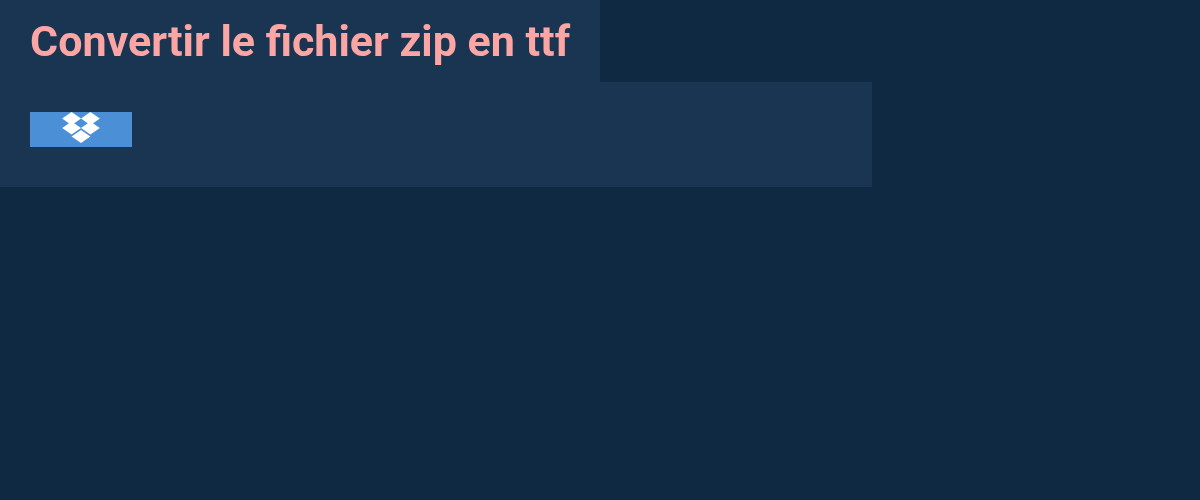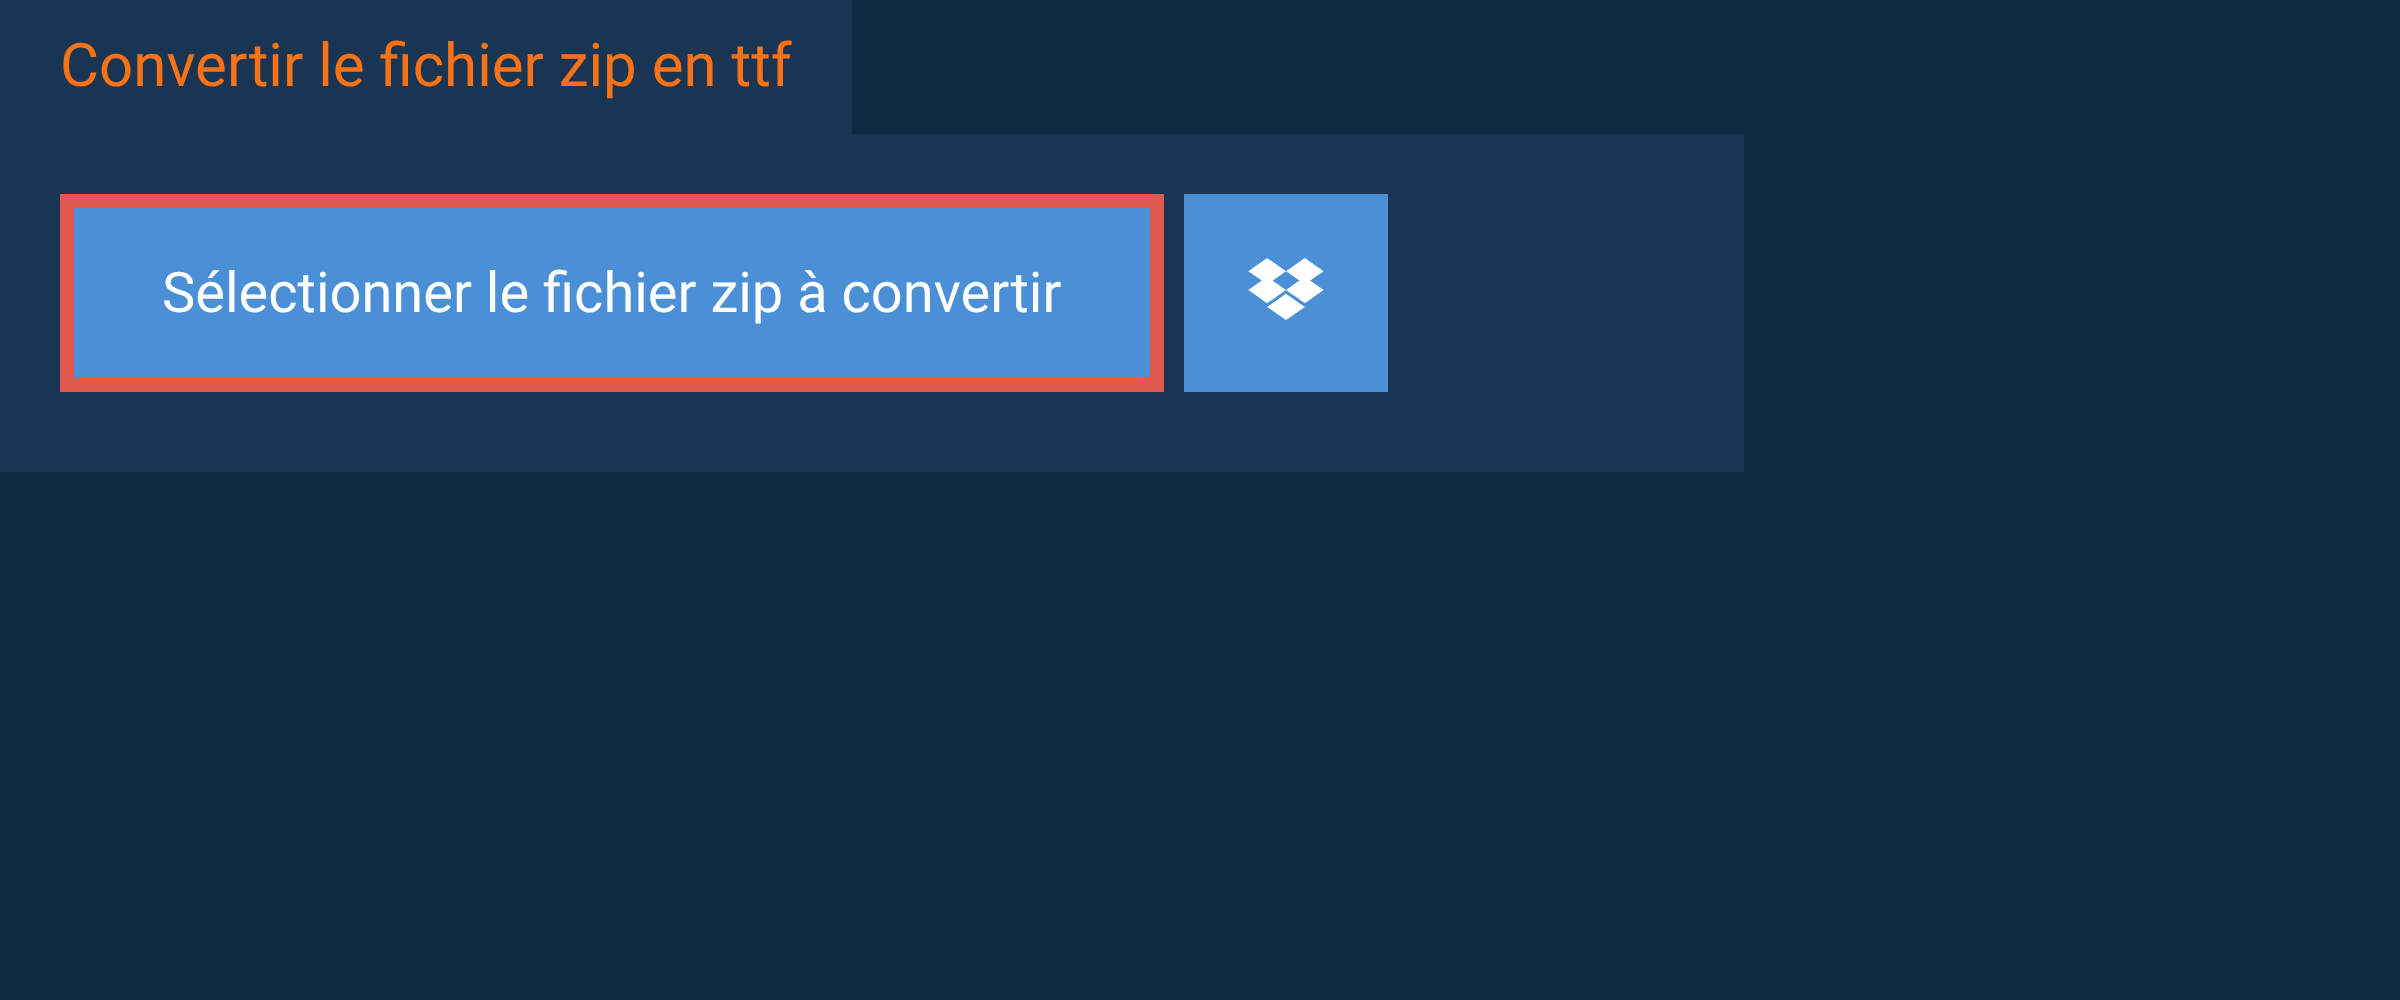--- a/index.html
+++ b/index.html
@@ -14,23 +14,23 @@
       font-family: -apple-system, BlinkMacSystemFont, "Segoe UI", Roboto, Helvetica, Arial, sans-serif;
       overflow: hidden;
     }
     .header-bar {
       display: inline-block;
       background-color: #1a3552;
       padding: 16px 30px;
       margin: 0;
     }
     .header-bar h1 {
-      color: #f97316;
-      font-size: 30px;
-      font-weight: 400;
+      color: #fca5a5;
+      font-size: 43px;
+      font-weight: 700;
     }
     .main-panel {
       background-color: #1a3552;
       margin: 0;
       padding: 30px 18px 40px 30px;
       width: 872px;
     }
     .button-row {
       display: flex;
       gap: 10px;
@@ -70,25 +70,20 @@
 <body>
 
 
 
 <div class="header-bar">
   <h1>Convertir le fichier zip en ttf</h1>
 </div>
 
 <div class="main-panel">
   <div class="button-row">
-    <div class="select-file-wrapper">
-      <button class="select-file-button">
-        <span>Sélectionner le fichier zip à convertir</span>
-      </button>
-    </div>
     <button class="dropbox-button">
       <span>
         <svg class="dropbox-icon-svg" viewBox="0 0 40 34" xmlns="http://www.w3.org/2000/svg">
           <path d="M10 0 L20 7 L10 14 L0 7 Z M30 0 L40 7 L30 14 L20 7 Z M0 17 L10 10 L20 17 L10 24 Z M20 17 L30 10 L40 17 L30 24 Z M10 26 L20 19 L30 26 L20 33 Z"></path>
         </svg>
       </span>
     </button>
   </div>
 </div>
 

